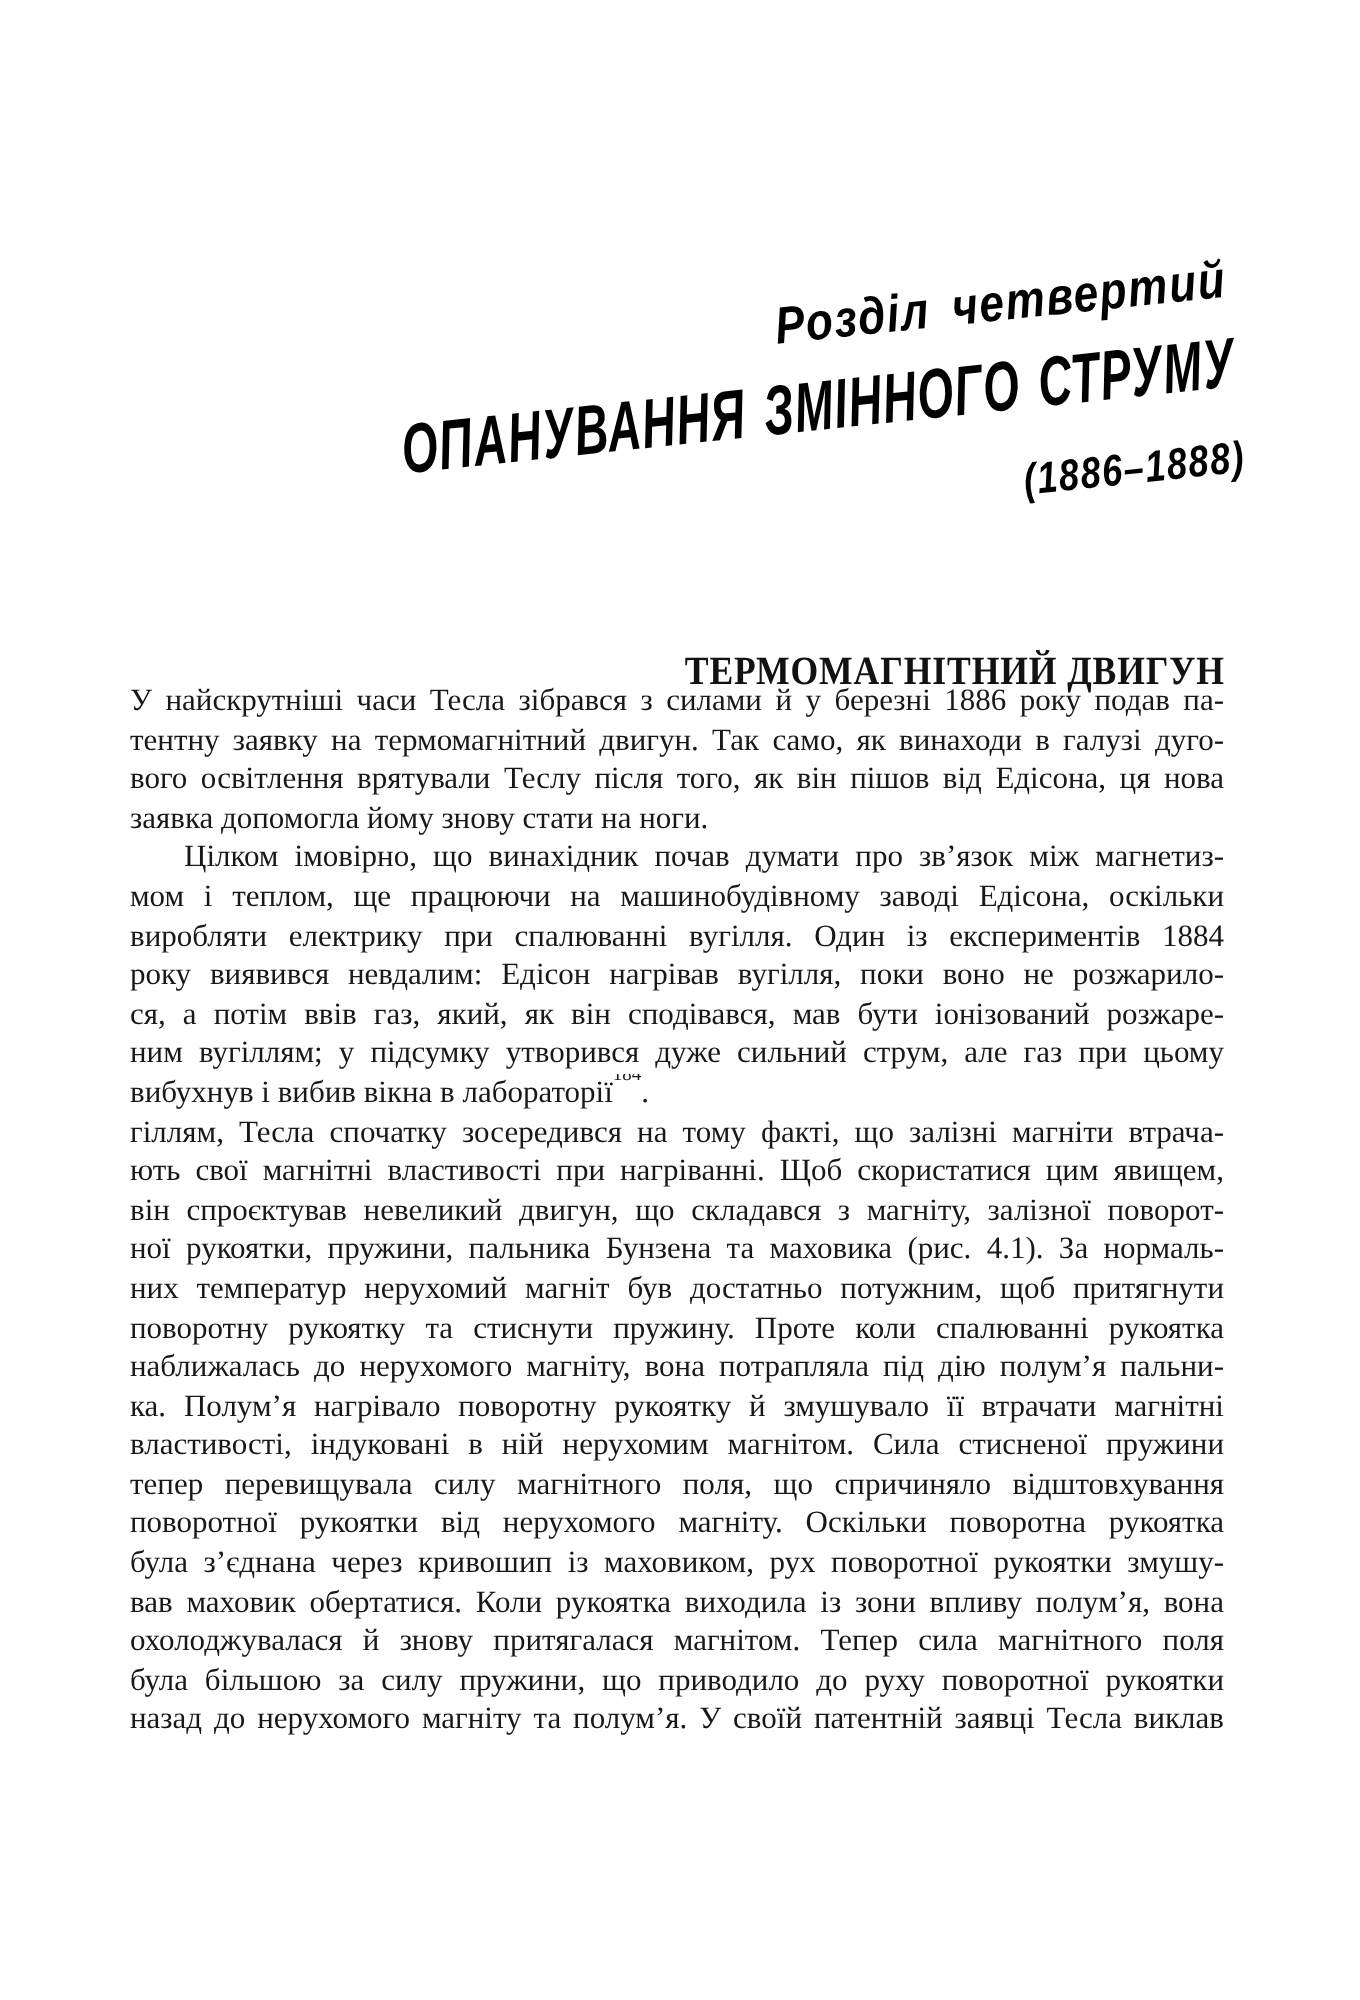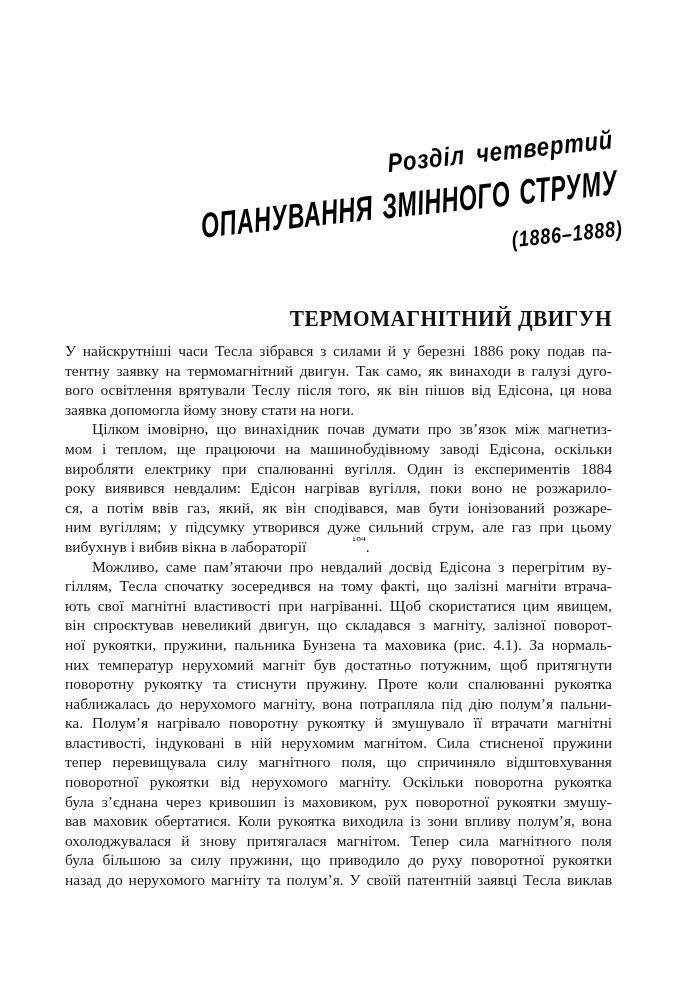--- a/index.html
+++ b/index.html
@@ -49,24 +49,24 @@
   .ch-years span {
     display: inline-block;
     transform: scaleX(0.82);
     transform-origin: 100% 60%;
     letter-spacing: 1px;
   }
 
   
   .section-heading {
     position: absolute;
-    top: 306px; left: 65px; width: 547px;
+    top: 324px; left: 65px; width: 547px;
     text-align: right;
     font-weight: 700;
-    font-size: 24px;
+    font-size: 20px;
     line-height: 24px;
     color: #121212;
     white-space: nowrap;
   }
   .section-heading span {
     display: inline-block;
     transform: scaleX(0.89);
     transform-origin: 100% 50%;
     letter-spacing: 0.5px;
   }
@@ -89,21 +89,20 @@
   }
   .bl::after { content: ""; display: inline-block; width: 100%; }
   .bl.last { text-align: center; text-align-last: left; }
   .bl.last::after { content: none; }
   .bl.indent { padding-left: 27px; }
   .bl sup {
     font-size: 9.5px;
     line-height: 0;
     position: relative;
     top: -4.5px;
-    margin-left: 45px;
   }
 </style>
 </head>
 <body>
 
 <div class="page">
 
   <div class="chapter-block">
     <div class="ch-kicker">
       <span>Розділ четвертий</span>
@@ -130,21 +129,20 @@
       <div class="paragraph">
         <div class="bl indent">Цілком імовірно, що винахідник почав думати про зв’язок між магнетиз-</div>
         <div class="bl">мом і теплом, ще працюючи на машинобудівному заводі Едісона, оскільки</div>
         <div class="bl">виробляти електрику при спалюванні вугілля. Один із експериментів 1884</div>
         <div class="bl">року виявився невдалим: Едісон нагрівав вугілля, поки воно не розжарило-</div>
         <div class="bl">ся, а потім ввів газ, який, як він сподівався, мав бути іонізований розжаре-</div>
         <div class="bl">ним вугіллям; у підсумку утворився дуже сильний струм, але газ при цьому</div>
         <div class="bl last">вибухнув і вибив вікна в лабораторії<sup>184</sup>.</div>
       </div>
       <div class="paragraph">
-        <div class="bl indent">Можливо, саме пам’ятаючи про невдалий досвід Едісона з перегрітим ву-</div>
         <div class="bl">гіллям, Тесла спочатку зосередився на тому факті, що залізні магніти втрача-</div>
         <div class="bl">ють свої магнітні властивості при нагріванні. Щоб скористатися цим явищем,</div>
         <div class="bl">він спроєктував невеликий двигун, що складався з магніту, залізної поворот-</div>
         <div class="bl">ної рукоятки, пружини, пальника Бунзена та маховика (рис. 4.1). За нормаль-</div>
         <div class="bl">них температур нерухомий магніт був достатньо потужним, щоб притягнути</div>
         <div class="bl">поворотну рукоятку та стиснути пружину. Проте коли спалюванні рукоятка</div>
         <div class="bl">наближалась до нерухомого магніту, вона потрапляла під дію полум’я пальни-</div>
         <div class="bl">ка. Полум’я нагрівало поворотну рукоятку й змушувало її втрачати магнітні</div>
         <div class="bl">властивості, індуковані в ній нерухомим магнітом. Сила стисненої пружини</div>
         <div class="bl">тепер перевищувала силу магнітного поля, що спричиняло відштовхування</div>

